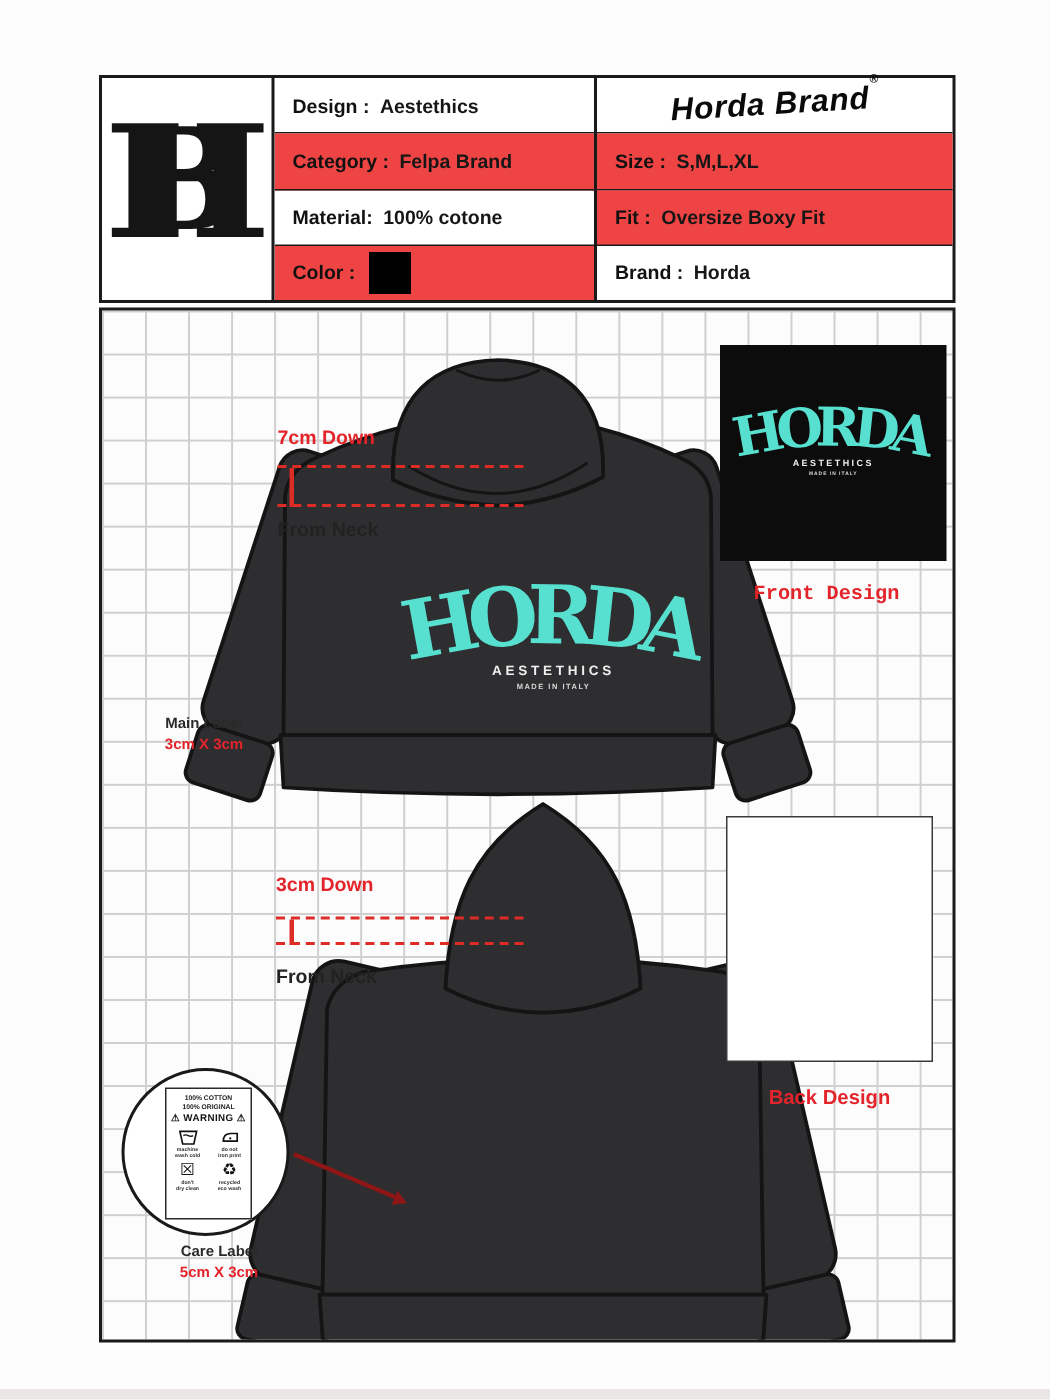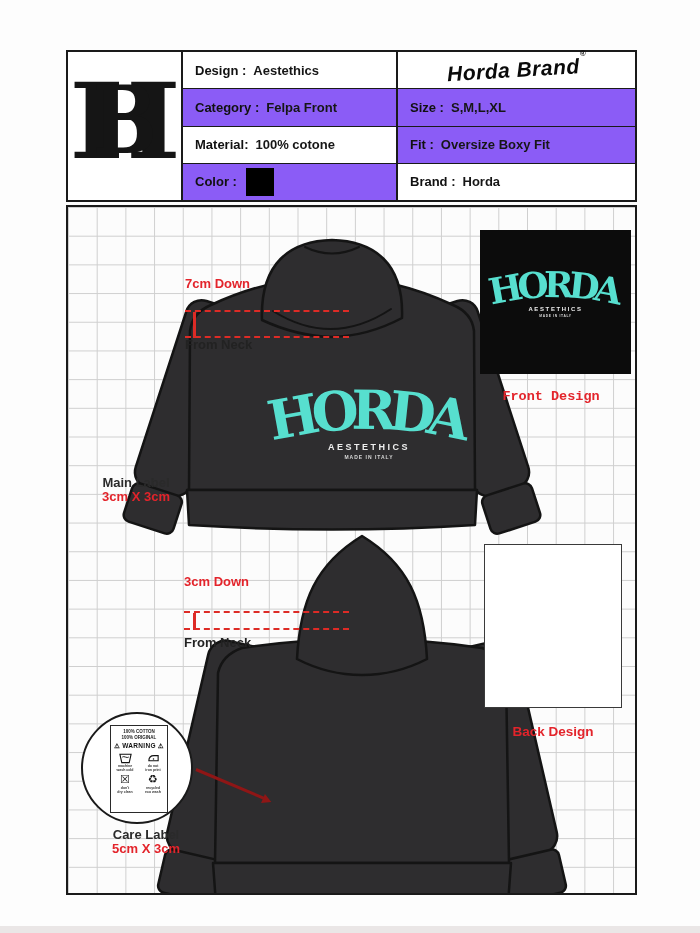--- a/index.html
+++ b/index.html
@@ -13,21 +13,21 @@
   .logo-cell { width:115px; border-right:2px solid #1a1a1a; position:relative; overflow:hidden; background:#fff; }
   .mono-letter { position:absolute; left:50%; top:50%; font-family:"DejaVu Serif", serif; font-weight:700; color:#151515; line-height:1; }
   .mono-h { font-size:104px; transform:translate(-50%,-54%) scaleX(1.14); }
   .mono-b { font-size:94px;  transform:translate(-50%,-56%) scaleX(0.80); }
   .col { display:flex; flex-direction:column; }
   .col-mid { width:215px; border-right:2px solid #1a1a1a; }
   .col-right { flex:1; }
   .trow { flex:1; display:flex; align-items:center; padding-left:12px; border-bottom:1.5px solid #1a1a1a;
           font-size:13px; font-weight:700; color:#111; }
   .trow:last-child { border-bottom:none; }
-  .trow.shade { background:#8b5cf6; }
+  .trow.shade { background:#ef4444; }
   .trow .val { margin-left:7px; font-weight:700; color:#161616; }
   .swatch { width:28px; height:28px; background:#000; margin-left:9px; }
   .brand-logo-cell { flex:1; display:flex; align-items:center; justify-content:center; border-bottom:1.5px solid #1a1a1a; }
   .brand-logo { font-size:21px; font-weight:700; font-style:italic; color:#0a0a0a; transform:rotate(-3.5deg); position:relative; letter-spacing:0.5px; }
   .brand-logo sup { font-size:8px; position:relative; top:-9px; left:1px; font-style:normal; }
 
   
   .panel { position:absolute; left:66px; top:205px; width:571px; height:690px;
     border:2px solid #1a1a1a; overflow:hidden; background-color:#fcfcfc;
     background-image:linear-gradient(#cfcfcf 1px, transparent 1px),
@@ -38,25 +38,25 @@
   .garm-line { fill:none; stroke:#141414; stroke-width:2; stroke-linecap:round; }
 
   
   .print-svg { position:absolute; }
   .print-word { font-family:"DejaVu Serif", serif; font-weight:700; fill:#57dfcf; }
   .print-sub { font-family:"Liberation Sans", sans-serif; font-weight:700; fill:#eeeeee; letter-spacing:2.5px; }
   .print-sub2 { font-family:"Liberation Sans", sans-serif; font-weight:700; fill:#d8d8d8; letter-spacing:1px; }
 
   
   .meas { position:absolute; line-height:13px; font-size:13px; font-weight:700; }
-  .meas .red { color:#e3242b; display:block; }
+  .meas .red { color:#e3242b; display:block;margin-top:8px; }
   .meas .blk { color:#222; display:block;margin-top:48px; }
   .dash { position:absolute; border-top:2px dashed #dd2b26; }
   .vtick { position:absolute; width:3px; background:#dd2b26; }
-  .side-label { position:absolute; text-align:center; font-size:13px; font-weight:700; line-height:14px; }
+  .side-label { position:absolute; text-align:center; font-size:10px; font-weight:700; line-height:14px; }
   .side-label .blk { color:#2a2a2a; display:block; }
   .side-label .red { color:#e3242b; display:block; }
   .caption { position:absolute; text-align:center; font-size:13.5px; font-weight:700; color:#e3242b; }
 
   
   .front-design-sq { position:absolute; left:412px; top:23px; width:151px; height:144px; background:#0c0c0c; }
   .back-design-sq { position:absolute; left:416px; top:337px; width:138px; height:164px; background:#ffffff; border:1.5px solid #3a3a3a; }
 
   
   .care-circle { position:absolute; left:13px; top:505px; width:112px; height:112px; border-radius:50%;
@@ -84,21 +84,21 @@
     <span class="mono-letter mono-h">H</span>
     <span class="mono-letter mono-b">B</span>
   </div>
   <div class="col col-mid">
     <div class="trow">
       <span>Design :</span>
       <span class="val">Aestethics</span>
     </div>
     <div class="trow shade">
       <span>Category :</span>
-      <span class="val">Felpa Front</span>
+      <span class="val">Felpa Brand</span>
     </div>
     <div class="trow">
       <span>Material:</span>
       <span class="val">100% cotone</span>
     </div>
     <div class="trow shade">
       <span>Color :</span>
       <span class="swatch"></span>
     </div>
   </div>

